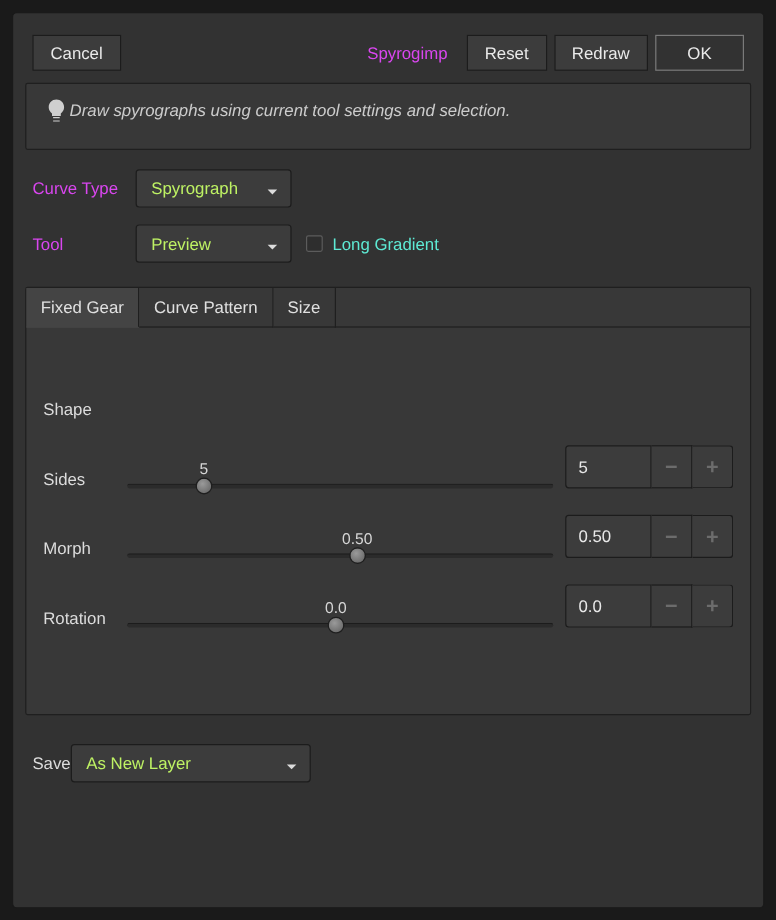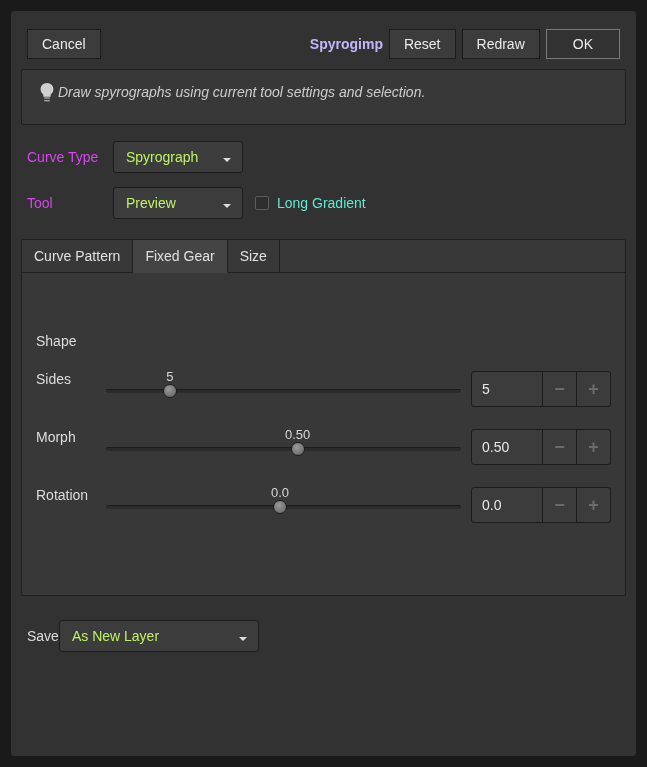--- a/index.html
+++ b/index.html
@@ -35,22 +35,23 @@
     font-size: 14px;
     cursor: pointer;
   }
   .btn.ok {
     background: transparent;
     border: 1px solid #7a7a7a;
     padding: 6px 26px;
   }
   .spacer { flex: 1; }
   .title {
-    font-weight: 700;
-    color: #c4b5fd;
+    font-weight: 400;
+    color: #d946ef;
+    margin-right: 10px;
   }
   .hint-panel {
     background: #383838;
     border: 1px solid #1f1f1f;
     border-radius: 2px;
     padding: 10px 14px;
     display: flex;
     align-items: flex-start;
     gap: 0;
     min-height: 56px;
@@ -127,21 +128,21 @@
   }
   .tab-strip .filler {
     flex: 1;
     border-bottom: 1px solid #1f1f1f;
   }
   .tab-content {
     padding: 60px 14px 50px 14px;
   }
   .param-row {
     display: flex;
-    align-items: flex-start;
+    align-items: flex-end;
     gap: 10px;
     margin-bottom: 22px;
   }
   .param-row .plbl { width: 60px; }
   .param-row.shape .plbl { width: 60px; margin-right: 0;}
   .slider-wrap {
     flex: 1;
     position: relative;
     padding-top: 18px;
   }
@@ -249,22 +250,22 @@
       </div>
       <label class="checkbox">
         <span class="cb-box"></span>
         <span>Long Gradient</span>
       </label>
     </div>
   </div>
 
   <div class="tab-panel">
     <div class="tab-strip">
+      <div class="tab active">Fixed Gear</div>
       <div class="tab">Curve Pattern</div>
-      <div class="tab active">Fixed Gear</div>
       <div class="tab">Size</div>
       <div class="filler"></div>
     </div>
 
     <div class="tab-content">
 
       <div class="param-row shape">
         <span class="plbl">Shape</span>
       </div>
 

